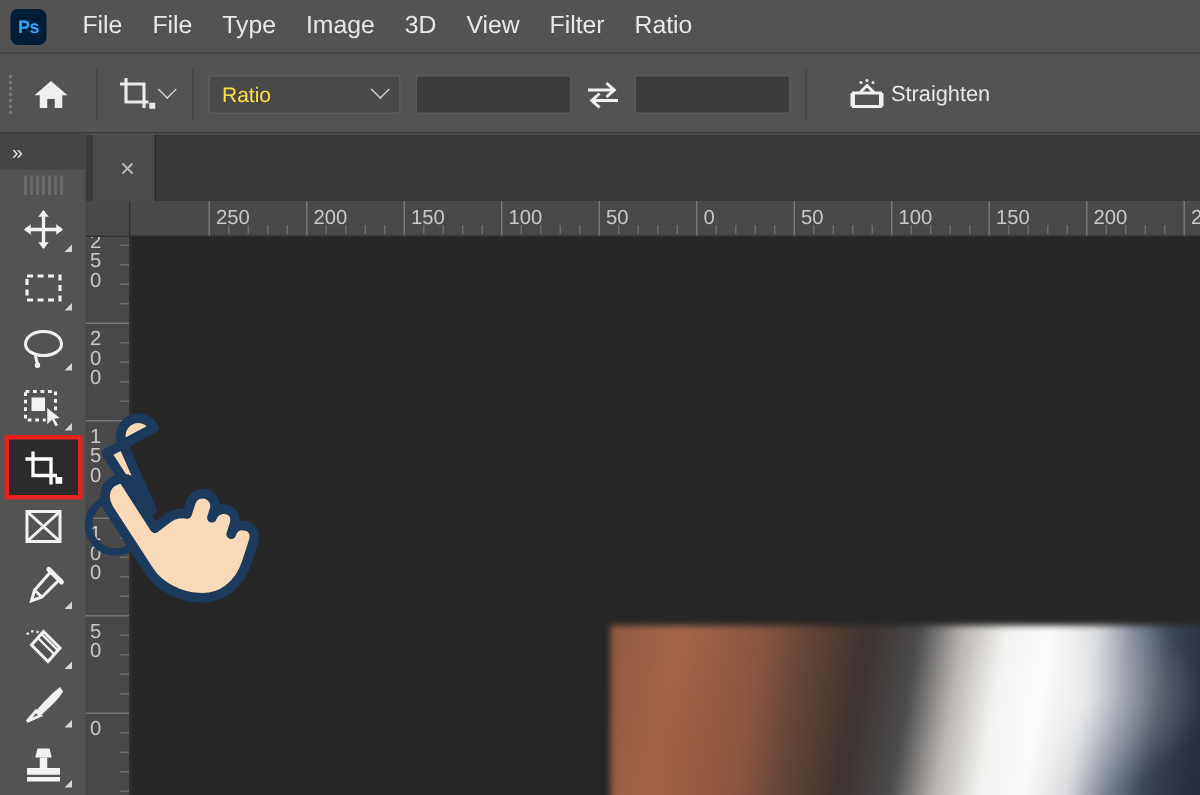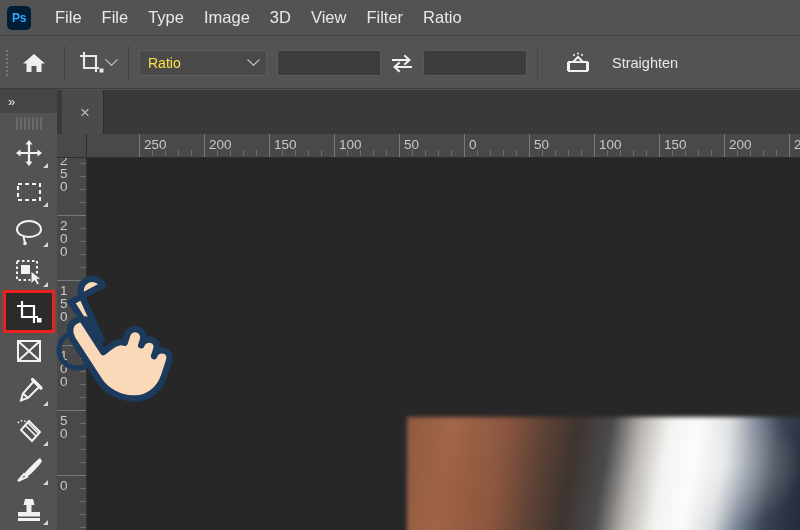--- a/index.html
+++ b/index.html
@@ -121,21 +121,21 @@
     padding: 0 14px;
     background: #3f3f3f;
     border: 1px solid #5e5e5e;
     border-radius: 3px;
     color: #ededed;
     font-size: 14px;
     display: flex; align-items: center;
     flex: none;
   }
   .straighten-btn {
-    display: flex; align-items: center; gap: 20px;
+    display: flex; align-items: center; gap: 2px;
     margin-left: 16px;
     flex: none;
   }
   .straighten-label {
     color: #e8e8e8; font-size: 14.5px; white-space: nowrap;
   }
 
   
   .tabbar {
     position: absolute; left: 57px; top: 90px;

